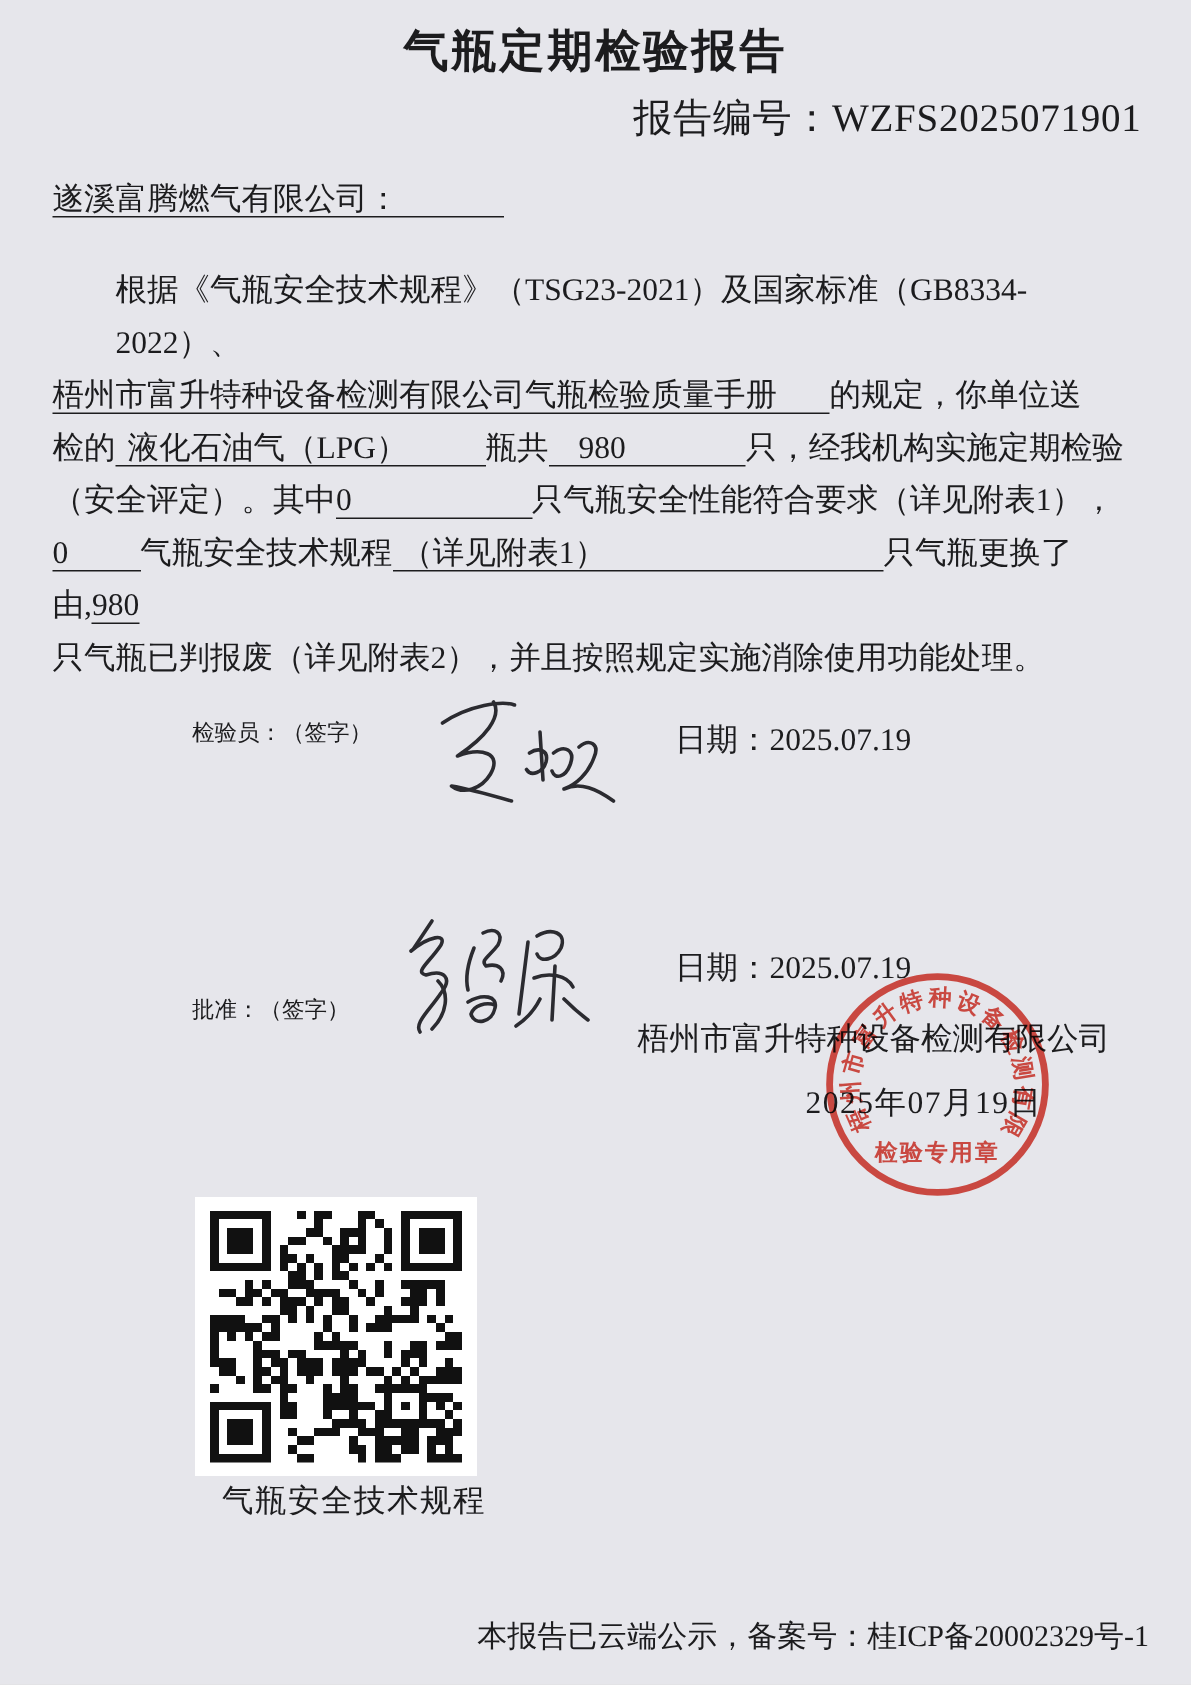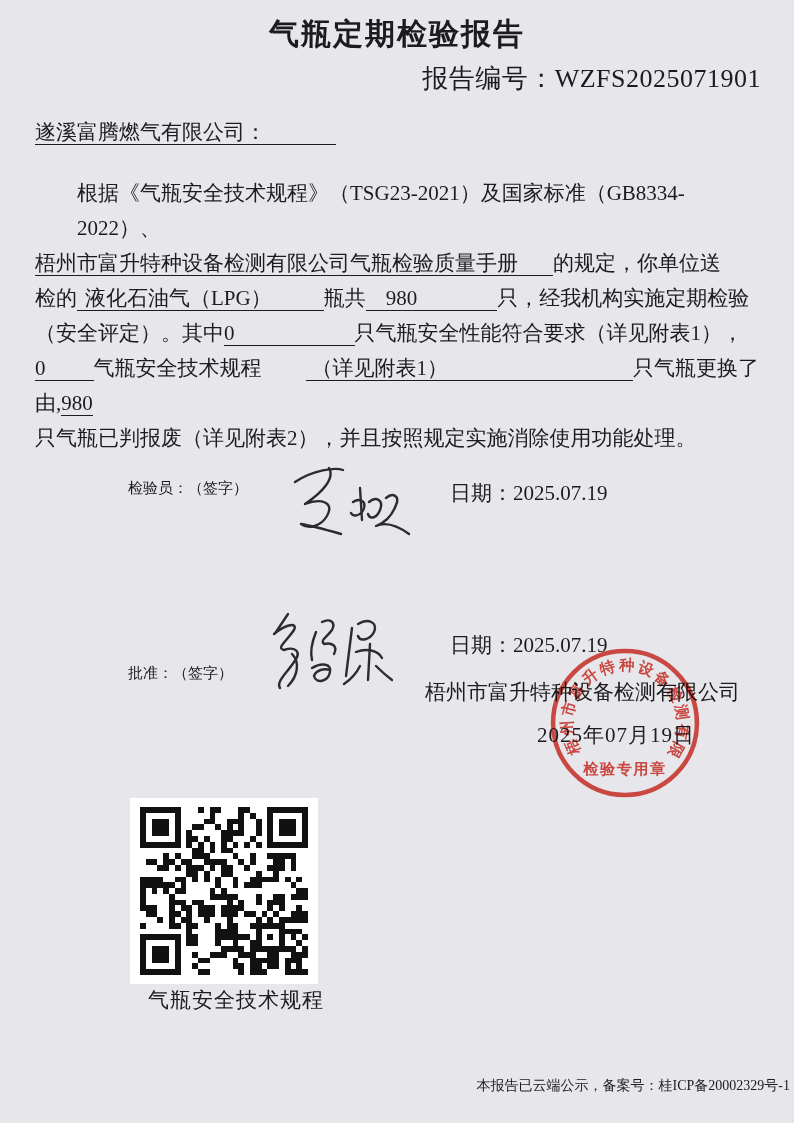--- a/index.html
+++ b/index.html
@@ -36,21 +36,21 @@
   .indent{padding-left:42px;}
   .u{border-bottom:1.6px solid #1c1c1e;}
   .sp-l8{padding-left:8px;}
   .sp-l6{padding-left:6px;}
   .sp-l20{padding-left:20px;}
   .sp-r72{padding-right:35px;margin-top:12px;}
   .sp-r52{padding-right:52px;}
   .sp-r80{padding-right:80px;}
   .sp-r120{padding-right:120px;}
   .sp-r48{padding-right:48px;}
-  .sp-r185{padding-right:185px;margin-left:44px;}
+  .sp-r185{padding-right:185px;}
   .sign-label{font-size:15px;}
   .inspector-label{top:479px;left:128px;}
   .inspector-date{top:479px;left:450px;font-size:21px;}
   .approver-label{top:664px;left:128px;}
   .approver-date{top:631px;left:450px;font-size:21px;}
   .sig{stroke:#2b2b30;fill:none;stroke-linecap:round;stroke-linejoin:round;}
   .sig1{top:460px;left:283px;}
   .sig2{top:606px;left:258px;}
   .org-name{top:678px;left:425px;font-size:21px;}
   .org-date{top:721px;left:537px;font-size:21px;letter-spacing:1px;}
@@ -58,21 +58,21 @@
     top:646px;left:548px;width:154px;height:154px;
     mix-blend-mode:multiply;opacity:0.92;
   }
   .qr-box{
     top:798px;left:130px;
     width:188px;height:186px;
     background:#ffffff;
   }
   .qr-box svg{position:absolute;left:10px;top:9px;}
   .qr-caption{top:986px;left:148px;font-size:21px;letter-spacing:1px;}
-  .footer{top:1077px;right:4px;font-size:14px;}
+  .footer{top:1077px;right:28px;font-size:20px;}
 </style>
 </head>
 <body>
 
 <div class="page">
 
   <div class="abs title">气瓶定期检验报告</div>
 
   <div class="abs report-no"><span>报告编号：</span><span>WZFS2025071901</span></div>
 

